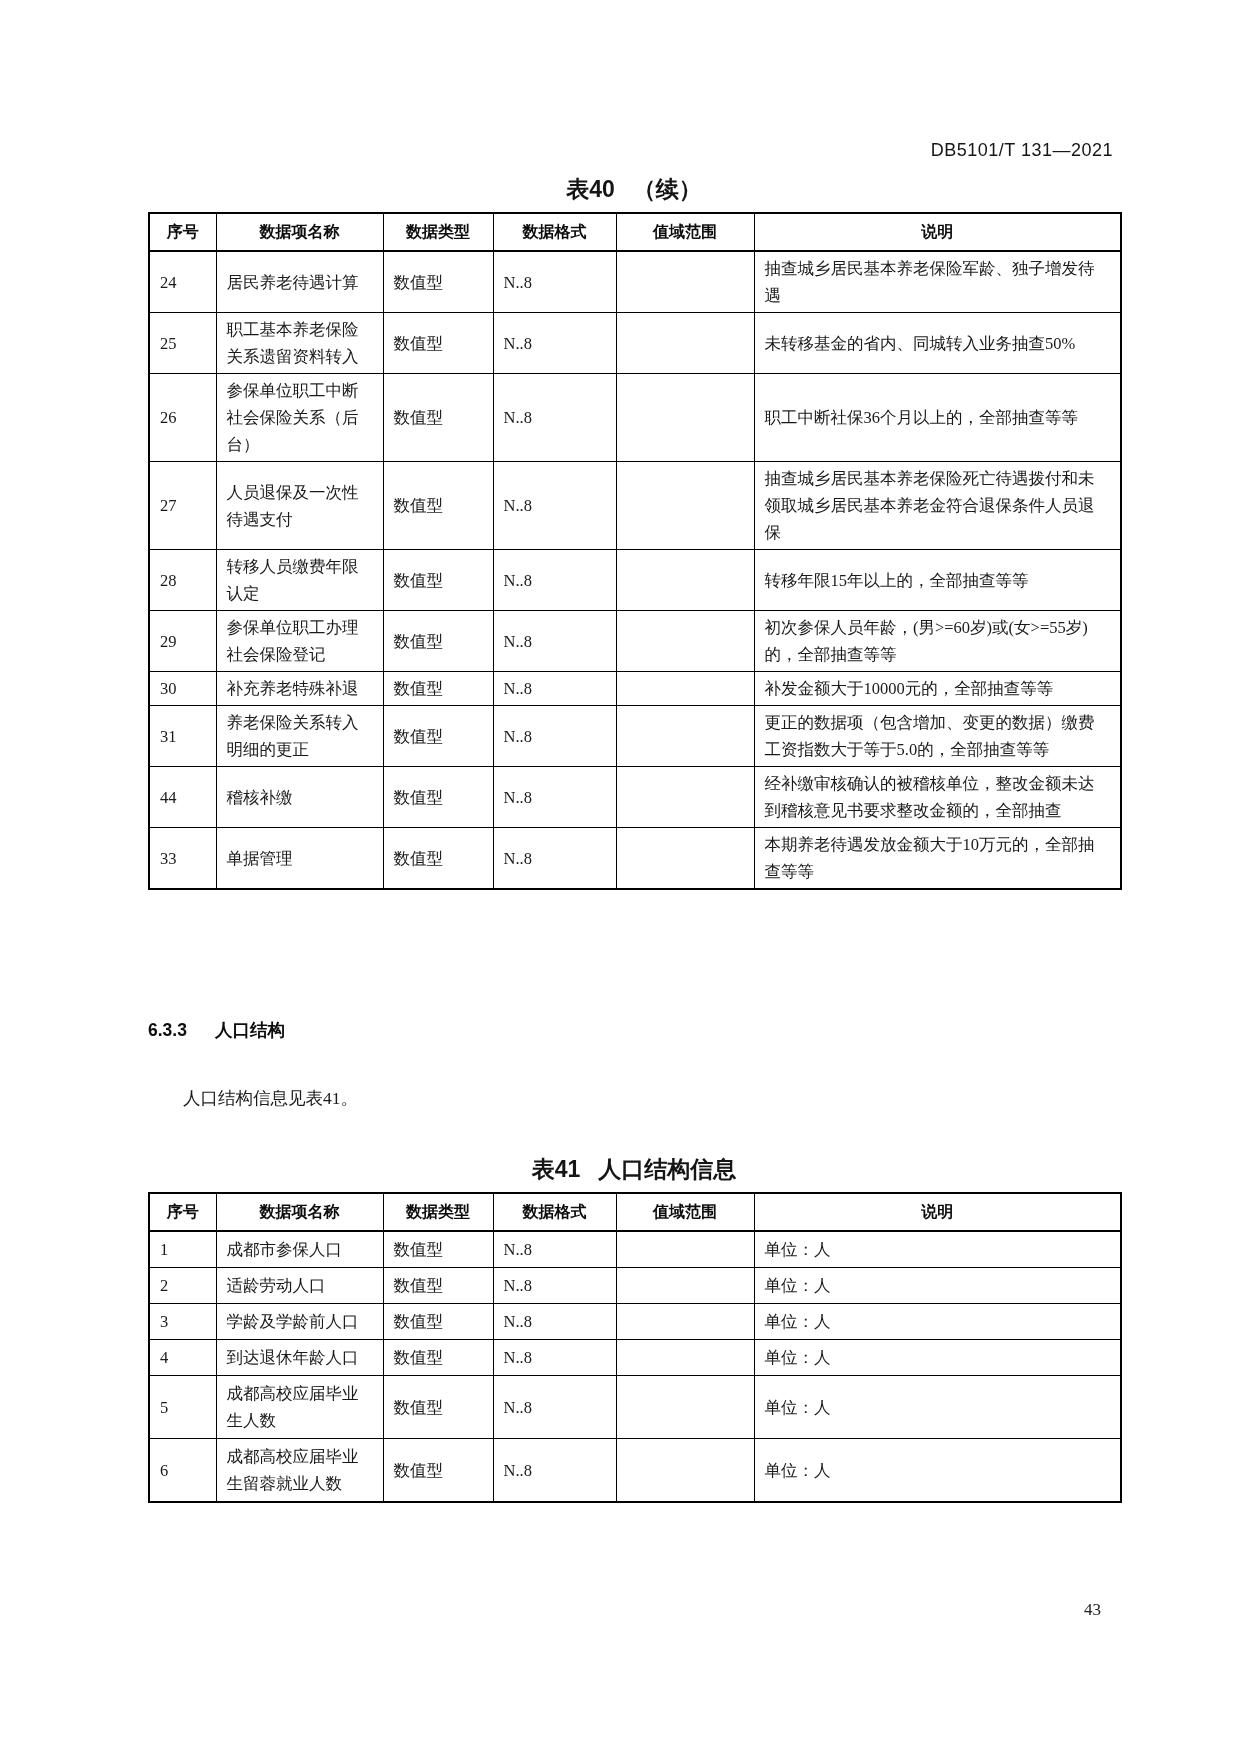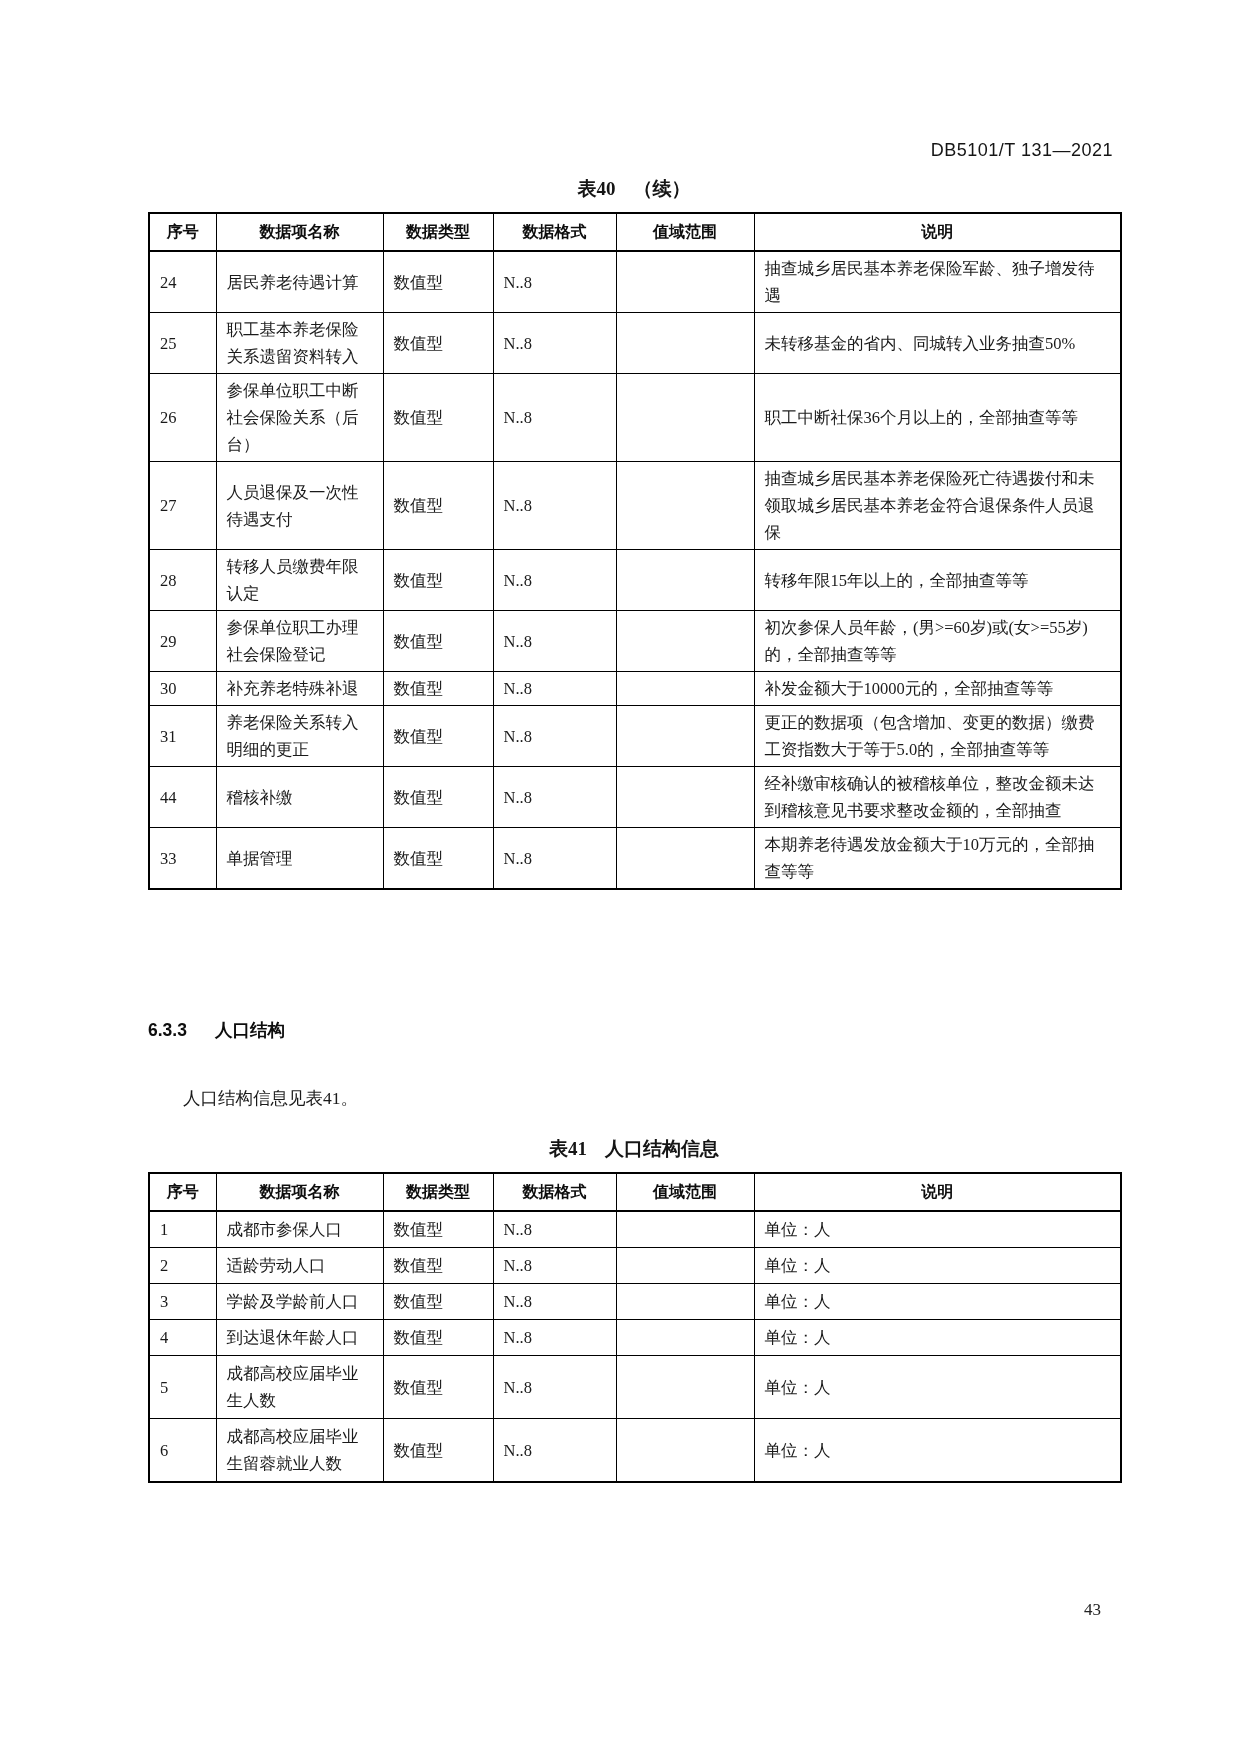--- a/index.html
+++ b/index.html
@@ -21,23 +21,23 @@
     letter-spacing: 0.5px;
     color: #151515;
   }
   .content {
     width: 972px;
     margin-left: 148px;
     padding-top: 178px;
   }
   .table-caption {
     text-align: center;
-    font-family: Liberation Serif, serif;
+    font-family: Liberation Sans, sans-serif;
     font-weight: bold;
-    font-size: 19px;
+    font-size: 23px;
     color: #151515;
     line-height: 22px;
   }
   .caption-suffix { margin-left: 18px; }
   table.data-table {
     margin-top: 12px;
     width: 972px;
     table-layout: fixed;
     border-collapse: collapse;
     border: 2.5px solid #000;
@@ -80,21 +80,21 @@
     line-height: 24px;
   }
   .section-title-gap { margin-left: 28px; }
   .body-para {
     margin: 44px 0 0 0;
     font-size: 17.5px;
     line-height: 24px;
     text-indent: 35px;
     color: #1a1a1a;
   }
-  .caption-2 { margin-top: 28px; text-align: center; }
+  .caption-2 { margin-top: 48px; text-align: center; }
   .page-number {
     position: absolute;
     top: 1600px;
     right: 140px;
     font-family: "Liberation Serif", "DejaVu Serif", serif;
     font-size: 17px;
     color: #222;
   }
 </style>
 </head>

